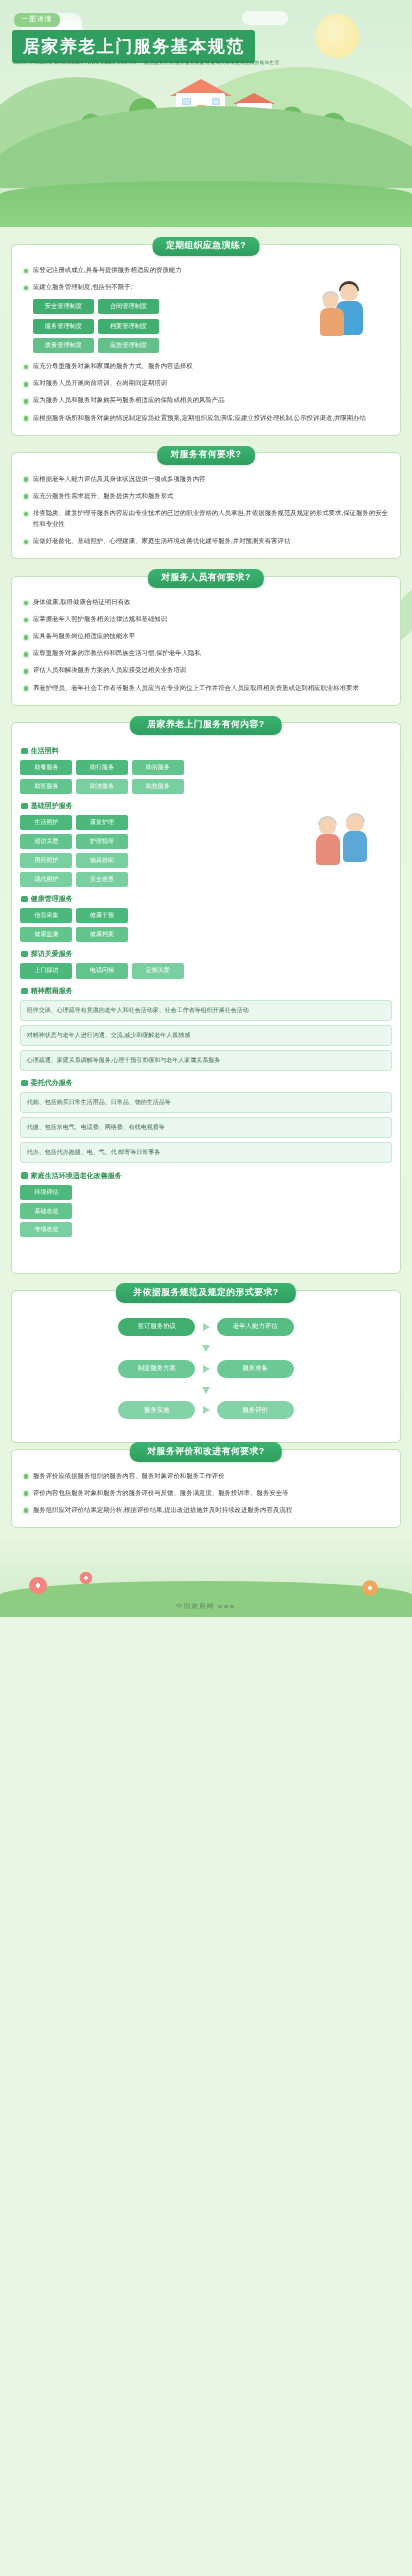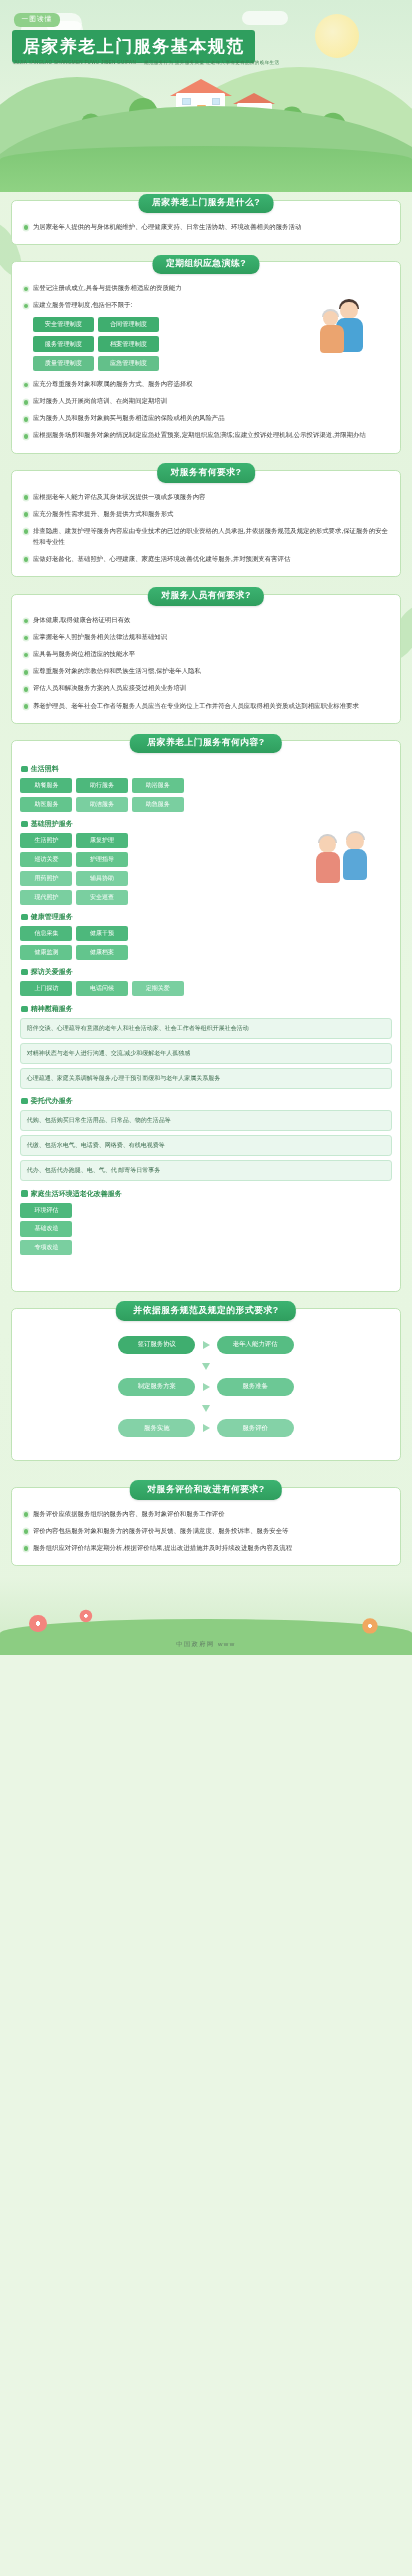--- a/index.html
+++ b/index.html
@@ -12,21 +12,21 @@
   .page {
     width: 412px;
     position: relative;
     background: linear-gradient(180deg,#e9f6e2 0%, #e4f4de 30%, #e8f7e2 60%, #e6f5e0 100%);
     overflow: hidden;
   }
 
   
   .hero {
     position: relative;
-    height: 192px;
+    height: 227px;
     background: linear-gradient(180deg,#cfeccf 0%,#d9f0d2 45%,#cde9c8 100%);
     overflow: hidden;
   }
   .hero .sky {
     position:absolute; left:0; top:0; width:412px; height:108px;
     background: linear-gradient(180deg,#d6eed6 0%, #e2f3dd 100%);
   }
   .hero .sun {
     position:absolute; left:315px; top:14.4px; width:44px; height:44px;
     border-radius:50%; background: radial-gradient(circle at 40% 40%, #fff4c8, #ffe98e);
@@ -289,29 +289,20 @@
         <div class="trunk"></div>
       </div>
     <div class="hill h3"></div>
     <div class="grass"></div>
 
     <div class="hero-badge">一图读懂</div>
     <div class="hero-title">居家养老上门服务基本规范</div>
     <div class="hero-sub">JUJIA YANGLAO SHANGMEN FUWU JIBEN GUIFAN — 规范服务行为 提升服务质量 让老年人享有更有品质的晚年生活</div>
   </div>
 
-  <div class="sec">
-    <div class="leaf l" style="top:20.6px"></div>
-    <div class="sec-card">
-      <div class="sec-head">居家养老上门服务是什么?</div>
-      <ul class="items">
-        <li>为居家老年人提供的与身体机能维护、心理健康支持、日常生活协助、环境改善相关的服务活动</li>
-      </ul>
-    </div>
-  </div>
 
   <div class="sec" style="margin-top:16.5px">
     <div class="sec-card">
       <div class="sec-head">定期组织应急演练?</div>
       <ul class="items">
         <li>应登记注册或成立,具备与提供服务相适应的资质能力</li>
         <li>应建立服务管理制度,包括但不限于:</li>
       </ul>
       <div class="pill-grid">
         <div class="pill">安全管理制度</div>
@@ -498,21 +489,21 @@
         </div>
         <div class="flow-row" style="justify-content:center;margin-top:7.2px">
           <div class="flow-box b4">服务实施</div>
           <div class="arrow-r"></div>
           <div class="flow-box b4">服务评价</div>
         </div>
       </div>
     </div>
   </div>
 
-  <div class="sec" style="margin-top:26px">
+  <div class="sec" style="margin-top:6px">
     <div class="sec-card">
       <div class="sec-head wide">对服务评价和改进有何要求?</div>
       <ul class="items">
         <li>服务评价应依据服务组织的服务内容、服务对象评价和服务工作评价</li>
         <li>评价内容包括服务对象和服务方的服务评价与反馈、服务满意度、服务投诉率、服务安全等</li>
         <li>服务组织应对评价结果定期分析,根据评价结果,提出改进措施并及时持续改进服务内容及流程</li>
       </ul>
     </div>
   </div>
 

